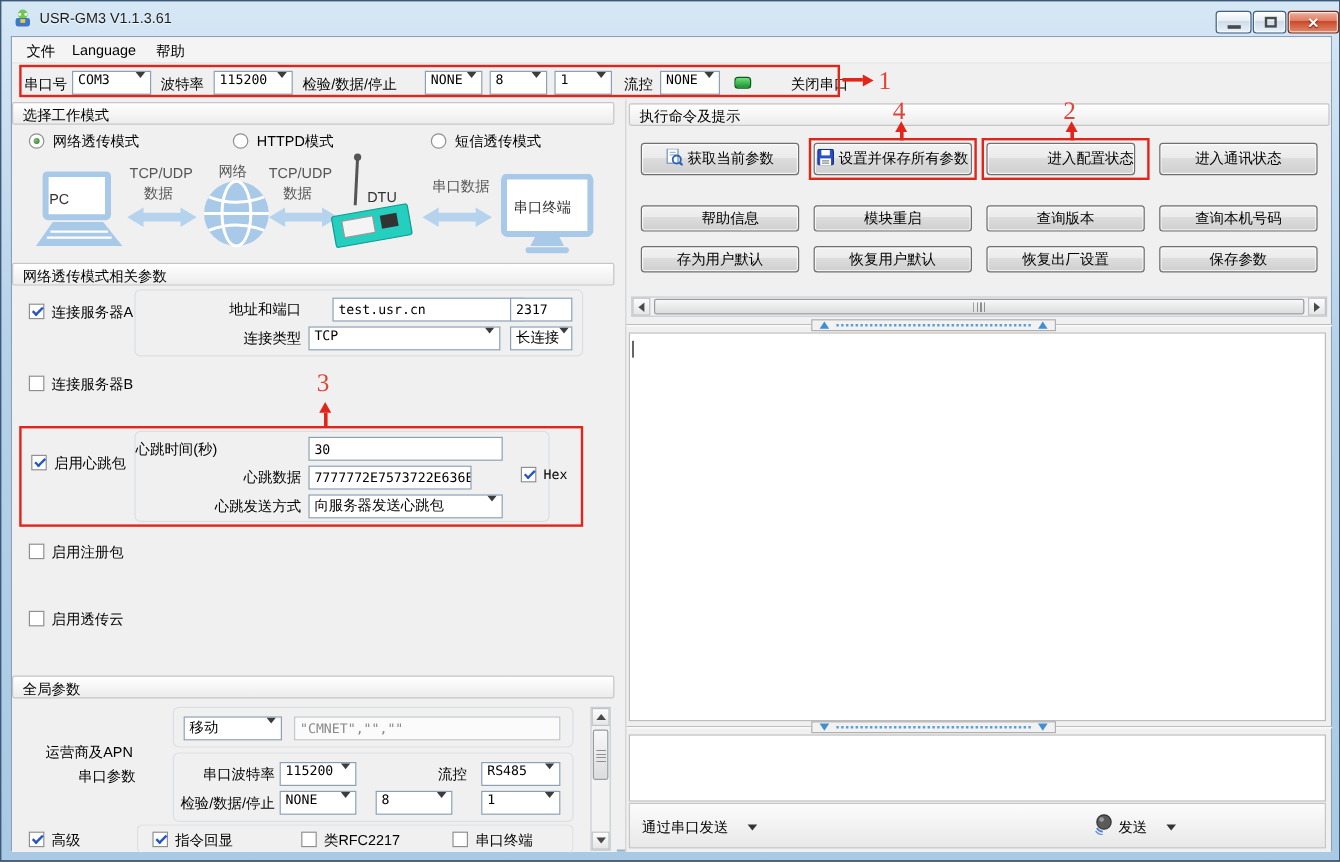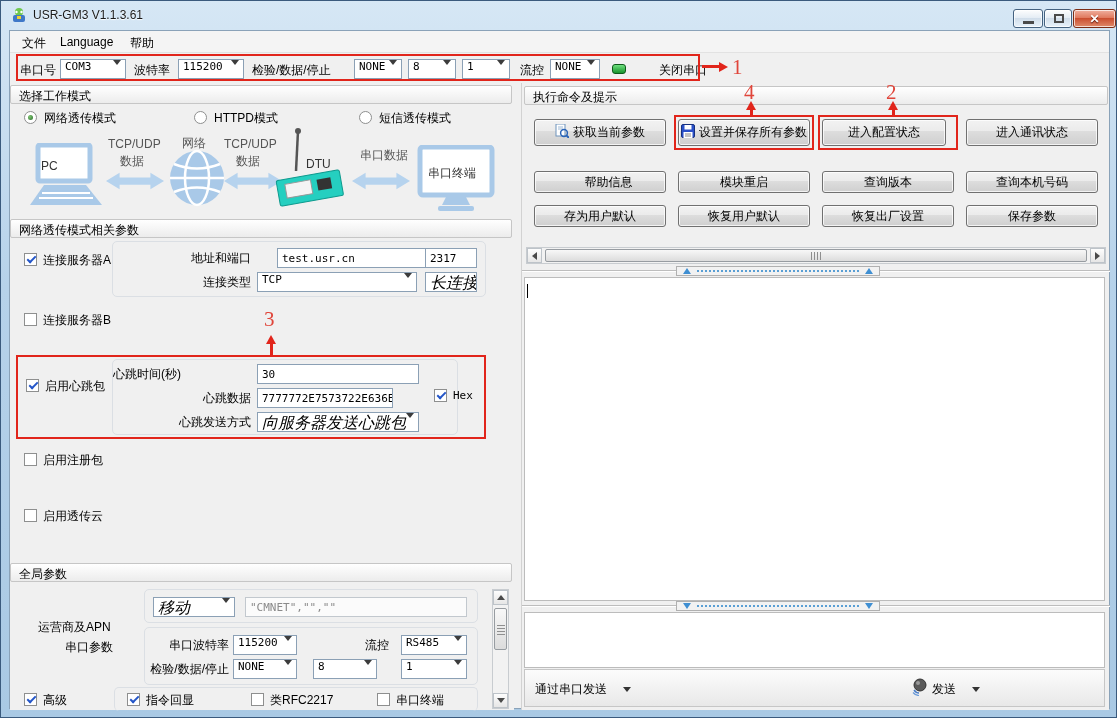--- a/index.html
+++ b/index.html
@@ -20,21 +20,21 @@
   .menu-item { position:absolute; top:4px; font-size:12px; color:#000; padding:0 4px; }
   .toolbar { position:absolute; left:0; top:22px; width:100%; height:30px; background:#f0f0f0; }
   .lbl { position:absolute; font-size:12px; color:#000; white-space:nowrap; }
   .val { font-family:"DejaVu Sans Mono", monospace; font-size:11px; }
   .tb { position:absolute; background:#fff; border:1px solid #8ba0b5; display:flex; align-items:center; padding-left:4px; overflow:hidden; }
   .tb span { font-family:"DejaVu Sans Mono", monospace; font-size:11px; white-space:nowrap; }
   .tb.ro { background:#fbfbfb; border-color:#c2c8ce; }
   .tb.ro span { color:#8a8a8a; }
   .dd { position:absolute; background:#fff; border:1px solid #8ba0b5; display:flex; align-items:flex-start; padding-left:4px; overflow:hidden; }
   .dd span.t { font-family:"DejaVu Sans Mono", monospace; font-size:11px; white-space:nowrap; flex:0 0 auto; }
-  .dd.cn span.t { font-family:"Liberation Sans", sans-serif; font-size:16px;font-style:italic; }
+  .dd.cn span.t { font-family:"Liberation Sans", sans-serif; font-size:12px; }
   .caret { margin-left:auto; margin-right:4px; width:0; height:0; border-left:4px solid transparent; border-right:4px solid transparent; border-top:5px solid #3c3c3c; flex:0 0 auto; }
   .sect { position:absolute; height:19px; background:linear-gradient(#ffffff,#ececec); border:1px solid #c6c6c6; border-radius:2px;
     font-size:12px; color:#000; padding:2px 0 0 8px; }
   .grp { position:absolute; border:1px solid #dbdfe4; border-radius:5px; background:transparent; }
   .cb { position:absolute; width:13px; height:13px; background:#fff; border:1px solid #8e8f8f; }
   .cb.on::after { content:""; position:absolute; left:2px; top:2px; width:7px; height:3px;
     border-left:2px solid #2456c8; border-bottom:2px solid #2456c8; transform:rotate(-45deg); }
   .radio { position:absolute; width:13px; height:13px; border-radius:50%; background:#fff; border:1px solid #8e8f8f; }
   .radio.on::after { content:""; position:absolute; left:3px; top:3px; width:5px; height:5px; border-radius:50%;
     background:radial-gradient(circle at 35% 35%, #7ec56f, #2a6e2f); }
@@ -371,21 +371,21 @@
           <svg width="14" height="14" viewBox="0 0 14 14">
             <rect x="0.5" y="0.5" width="13" height="13" rx="1.5" fill="#2a50c8" stroke="#17307e"></rect>
             <rect x="3.5" y="1" width="7" height="4.5" fill="#fff"></rect>
             <rect x="2.5" y="8" width="9" height="6" fill="#fff"></rect>
             <line x1="4" y1="10" x2="10" y2="10" stroke="#888"></line>
               <line x1="4" y1="12" x2="10" y2="12" stroke="#888"></line>
           </svg>
         </span>
         <span>设置并保存所有参数</span>
       </div>
-      <div class="btn" style="left:300px;top:36px;width:124px;height:27px;">
+      <div class="btn" style="left:300px;top:36px;width:124px;height:27px;justify-content:flex-end;">
           <span>进入配置状态</span>
         </div>
       <div class="btn" style="left:444px;top:36px;width:132px;height:27px;">
           <span>进入通讯状态</span>
         </div>
 
       <div class="btn" style="left:12px;top:88px;width:132px;height:22px;padding-left:17px;">
           <span>帮助信息</span>
         </div>
       <div class="btn" style="left:156px;top:88px;width:132px;height:22px;">

